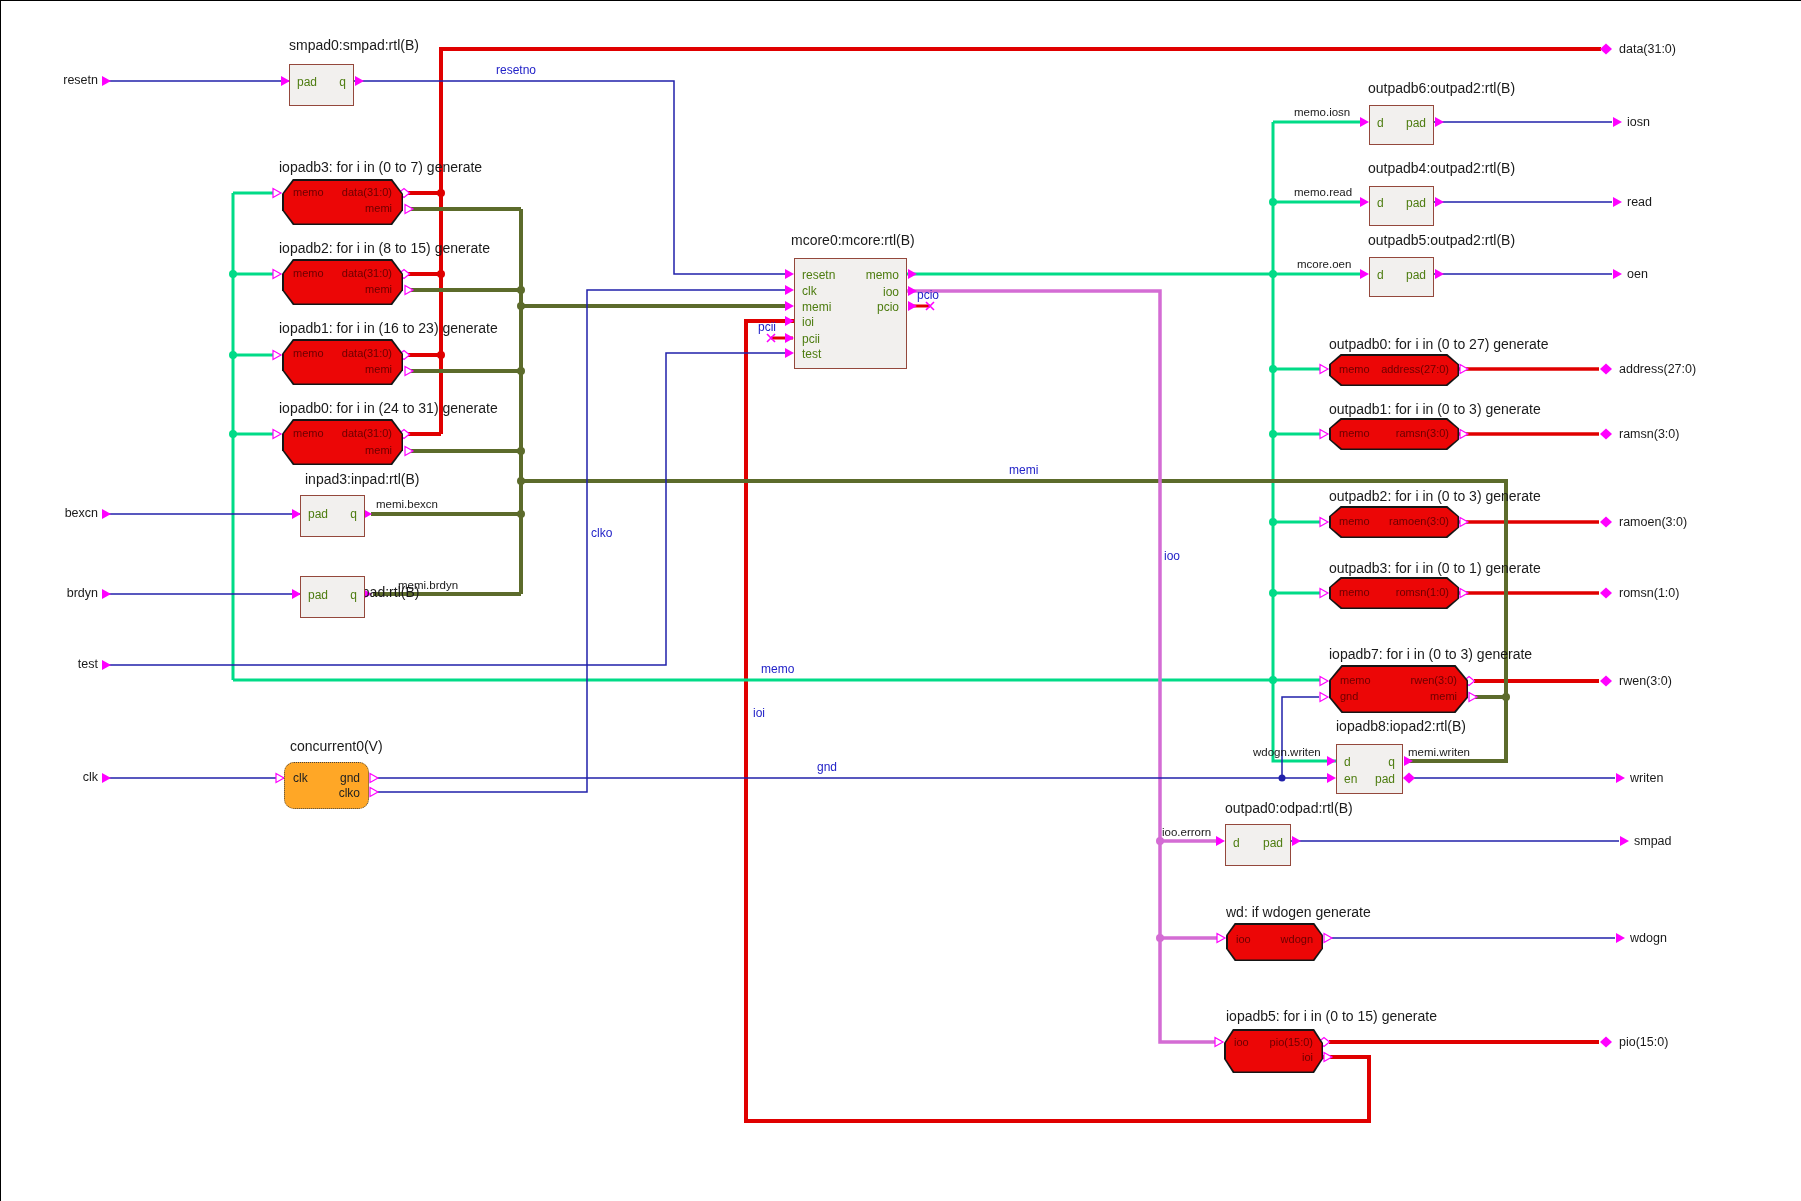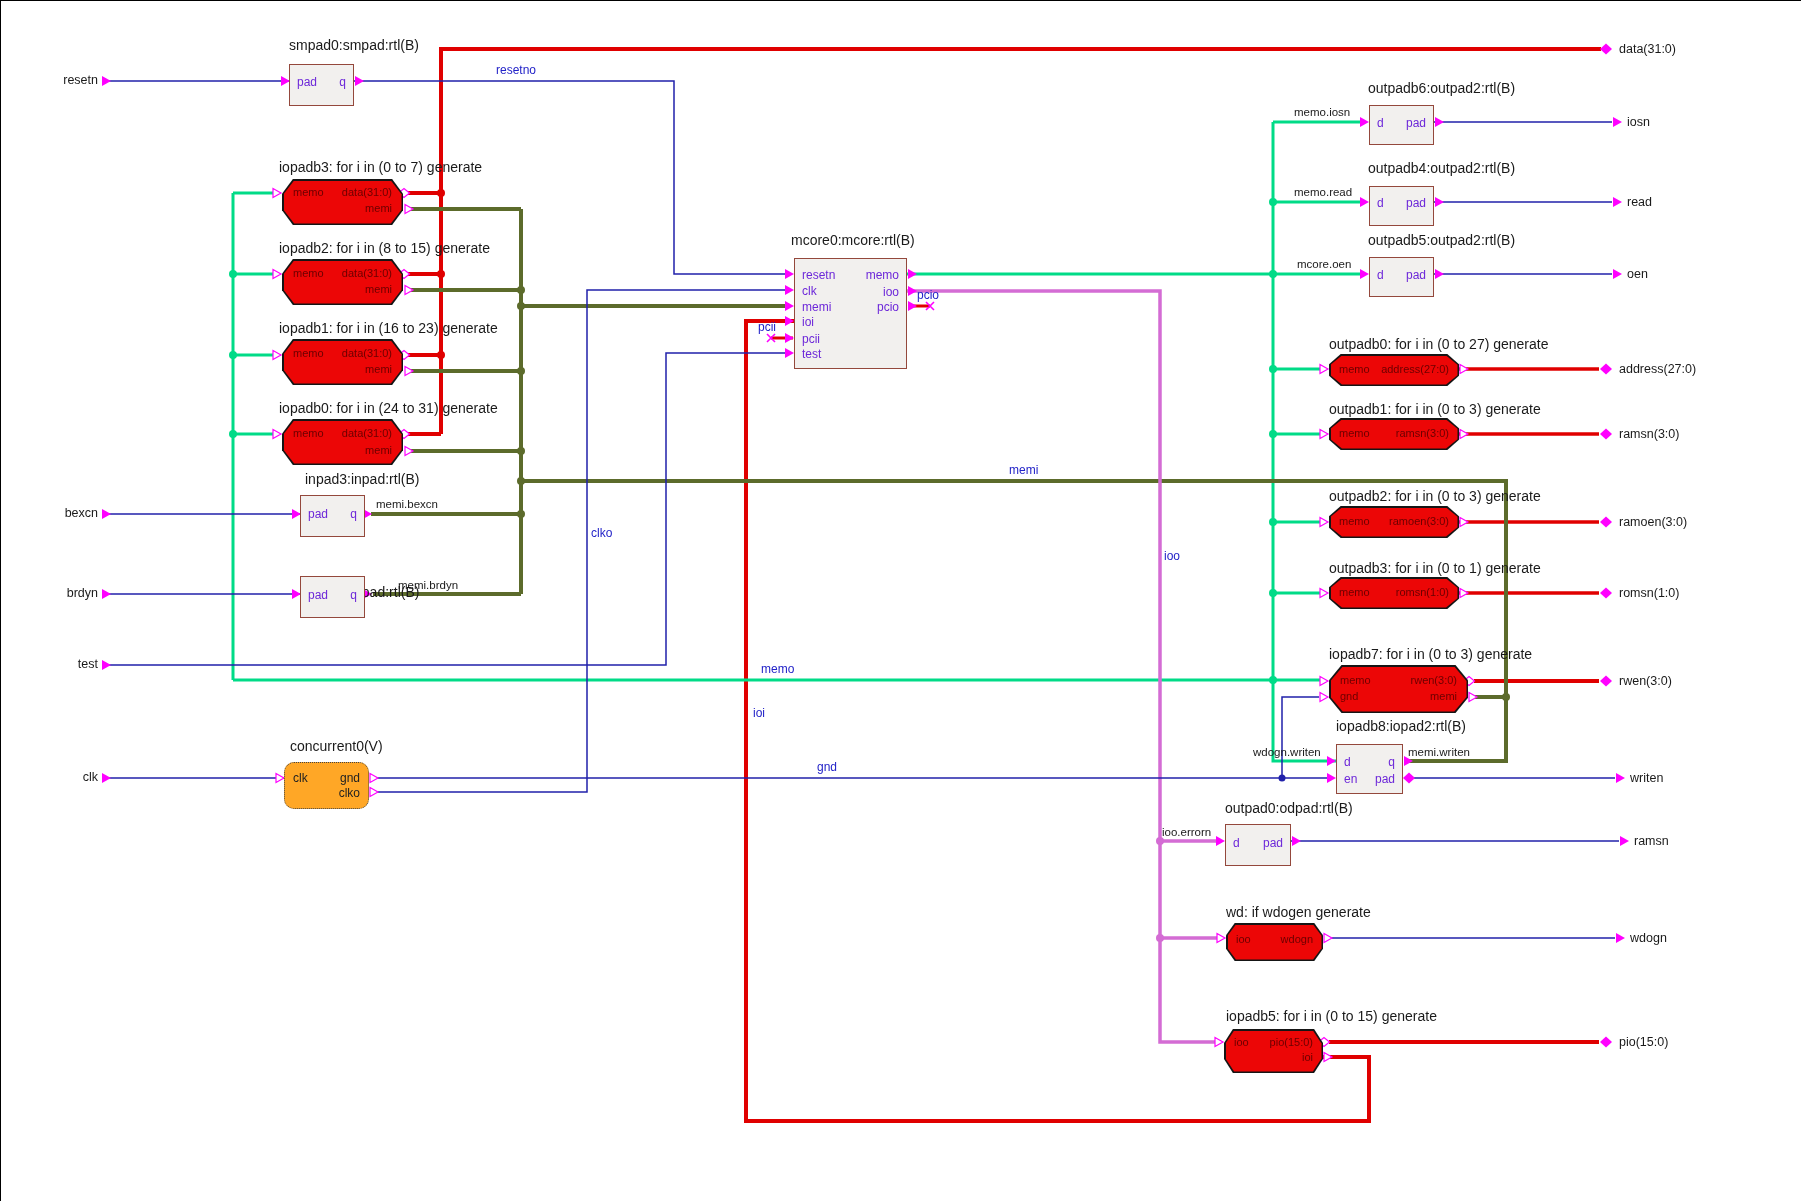--- a/index.html
+++ b/index.html
@@ -1,21 +1,21 @@
 <!DOCTYPE html>
 <html><head>
 <meta charset="utf-8">
 <style>
   html,body{margin:0;padding:0;background:#c8c8c8;}
   .sheet{position:relative;width:1801px;height:1201px;background:#ffffff;border:1px solid #000;
          font-family:"Liberation Sans","DejaVu Sans",sans-serif;overflow:hidden;}
   svg.wires{position:absolute;left:0;top:0;width:1801px;height:1201px;}
   .title{position:absolute;font-size:14px;color:#1a1a1a;white-space:nowrap;}
   .gblk{position:absolute;background:#f2f0ee;border:1px solid #94483c;box-sizing:border-box;}
-  .gblk .p{position:absolute;font-size:12px;color:#6d28d9;white-space:nowrap;text-align:center;}
+  .gblk .p{position:absolute;font-size:12px;color:#4d7c0f;white-space:nowrap;text-align:center;}
   .oct{position:absolute;background:#151515;clip-path:polygon(0% 32%,9% 0%,91% 0%,100% 32%,100% 68%,91% 100%,9% 100%,0% 68%);}
   .oct .fill{position:absolute;inset:1.5px;background:#ec0606;clip-path:inherit;}
   .oct .p{position:absolute;font-size:11px;color:#6b0000;white-space:nowrap;z-index:2;}
   .oblk{position:absolute;background:#ffa726;border:1.5px dotted #444;border-radius:10px;box-sizing:border-box;}
   .oblk .p{position:absolute;font-size:12px;color:#222;white-space:nowrap;}
   .netlbl{position:absolute;font-size:12px;color:#2323c8;white-space:nowrap;}
   .conlbl{position:absolute;font-size:11.5px;color:#1a1a1a;white-space:nowrap;}
   .termlbl{position:absolute;font-size:12.5px;color:#1a1a1a;white-space:nowrap;}
   .t-r{text-align:right;width:70px;}
   .tblock{position:absolute;left:1511px;top:1152px;width:289px;height:48px;border:1px solid #000;
@@ -392,21 +392,21 @@
 <div class="termlbl" style="left:1618px;top:41px">data(31:0)</div>
 <div class="termlbl" style="left:1626px;top:114px">iosn</div>
 <div class="termlbl" style="left:1626px;top:194px">read</div>
 <div class="termlbl" style="left:1626px;top:266px">oen</div>
 <div class="termlbl" style="left:1618px;top:361px">address(27:0)</div>
 <div class="termlbl" style="left:1618px;top:426px">ramsn(3:0)</div>
 <div class="termlbl" style="left:1618px;top:514px">ramoen(3:0)</div>
 <div class="termlbl" style="left:1618px;top:585px">romsn(1:0)</div>
 <div class="termlbl" style="left:1618px;top:673px">rwen(3:0)</div>
 <div class="termlbl" style="left:1629px;top:770px">writen</div>
-<div class="termlbl" style="left:1633px;top:833px">ramsn</div>
+<div class="termlbl" style="left:1633px;top:833px">smpad</div>
 <div class="termlbl" style="left:1629px;top:930px">wdogn</div>
 <div class="termlbl" style="left:1618px;top:1034px">pio(15:0)</div>
 
 <div class="netlbl" style="left:495px;top:62px">resetno</div>
 <div class="netlbl" style="left:590px;top:525px">clko</div>
 <div class="netlbl" style="left:760px;top:661px">memo</div>
 <div class="netlbl" style="left:1008px;top:462px">memi</div>
 <div class="netlbl" style="left:752px;top:705px">ioi</div>
 <div class="netlbl" style="left:1163px;top:548px">ioo</div>
 <div class="netlbl" style="left:816px;top:759px">gnd</div>

